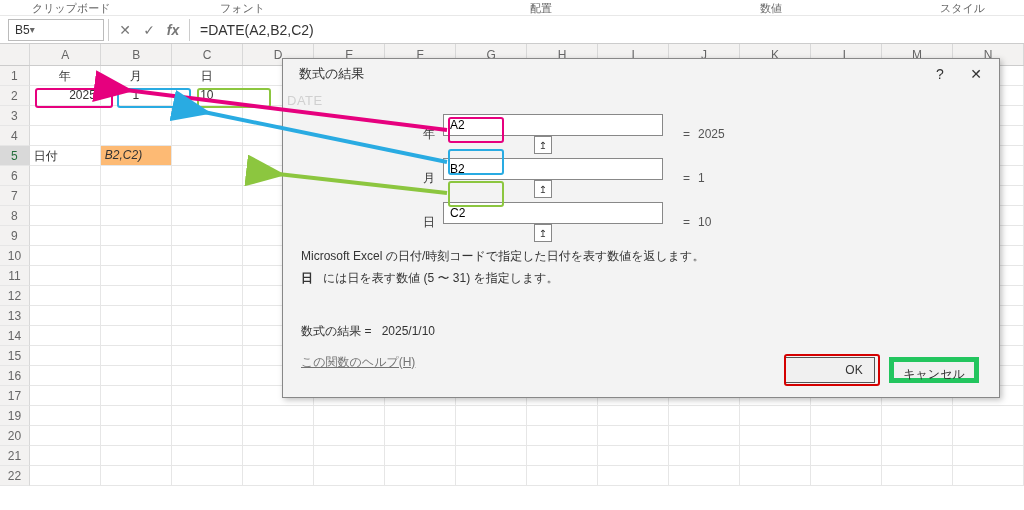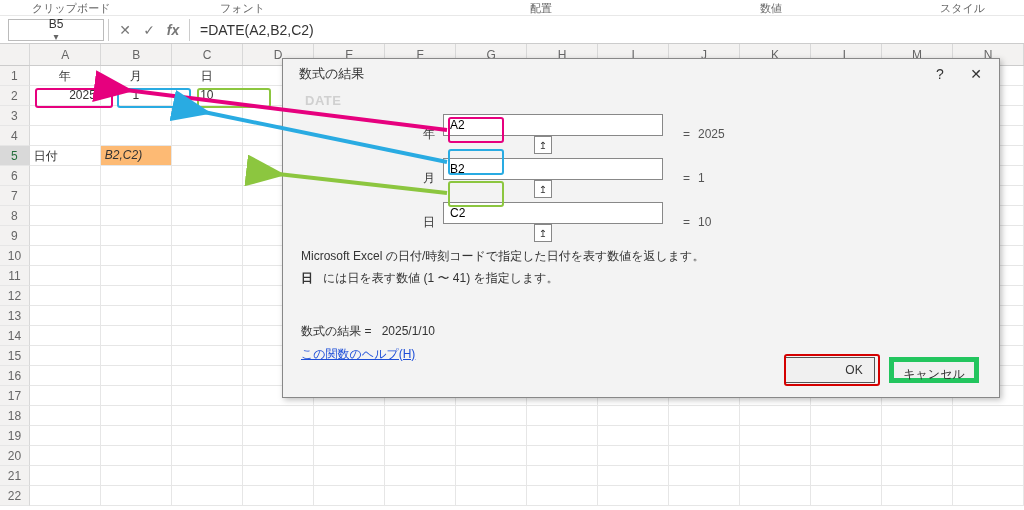--- a/index.html
+++ b/index.html
@@ -39,23 +39,22 @@
     background: #fff;
   }
   .name-box {
     width: 96px;
     border: 1px solid #bbb;
     height: 22px;
     margin-left: 8px;
     padding: 2px 6px;
     display: flex;
     align-items: center;
-    justify-content: center;
+    justify-content: flex-start;
     position: relative;
-    flex-direction: column;
   }
   .name-box .chev {
     font-size: 10px;
     color: #666;
   }
   .fb-btn {
     width: 24px;
     text-align: center;
     color: #777;
     font-size: 14px;
@@ -169,24 +168,24 @@
     gap: 2px;
   }
   .titlebar .tbtn {
     width: 34px;
     height: 26px;
     text-align: center;
     line-height: 26px;
     font-size: 14px;
   }
   .fn-name {
-    margin: 4px 18px 6px 22px;
+    margin: 4px 18px 6px 4px;
     font-size: 13px;
     color: #d0d0d0;
-    font-weight: bold;
+    font-weight: normal;
     letter-spacing: .5px;
   }
 
   .arg-row {
     display: flex;
     align-items: center;
     margin: 4px 0;
   }
   .arg-label {
     width: 160px;
@@ -239,22 +238,22 @@
     color: #555;
   }
   .desc {
     margin: 2px 18px;
     line-height: 1.7;
   }
   .formula-result {
     margin: 34px 18px 6px 18px;
   }
   .help-link {
-    margin: 0 18px;
-    color: #1d4ed8;
+    margin: 8px 18px;
+    color: #737373;
     text-decoration: underline;
     display: inline-block;
   }
 
   .dlg-buttons {
     position: absolute;
     right: 20px;
     bottom: 14px;
     display: flex;
     gap: 14px;
@@ -588,37 +587,20 @@
       <div class="cell"></div>
       <div class="cell"></div>
       <div class="cell"></div>
       <div class="cell"></div>
       <div class="cell"></div>
       <div class="cell"></div>
       <div class="cell"></div>
     </div>
     <div class="row">
       <div class="rh">17</div>
-      <div class="cell"></div>
-      <div class="cell"></div>
-      <div class="cell"></div>
-      <div class="cell"></div>
-      <div class="cell"></div>
-      <div class="cell"></div>
-      <div class="cell"></div>
-      <div class="cell"></div>
-      <div class="cell"></div>
-      <div class="cell"></div>
-      <div class="cell"></div>
-      <div class="cell"></div>
-      <div class="cell"></div>
-      <div class="cell"></div>
-    </div>
-    <div class="row">
-      <div class="rh">18</div>
       <div class="cell"></div>
       <div class="cell"></div>
       <div class="cell"></div>
       <div class="cell"></div>
       <div class="cell"></div>
       <div class="cell"></div>
       <div class="cell"></div>
       <div class="cell"></div>
       <div class="cell"></div>
       <div class="cell"></div>
@@ -739,21 +721,21 @@
         </div>
         <span class="arg-eq">=</span>
         <span class="arg-val">10</span>
       </div>
     </div>
 
 
   <div class="desc">Microsoft Excel の日付/時刻コードで指定した日付を表す数値を返します。</div>
   <div class="desc param">
     <b>日</b>&nbsp;&nbsp;
-    <span>には日を表す数値 (1 〜 41) を指定します。</span>
+    <span>には日を表す数値 (5 〜 31) を指定します。</span>
   </div>
 
   <div class="formula-result">
     <span>数式の結果 =</span>&nbsp;&nbsp;
     <span>2025/1/10</span>
   </div>
 
   <a class="help-link" href="#">この関数のヘルプ(H)</a>
 
   <div class="dlg-buttons">

